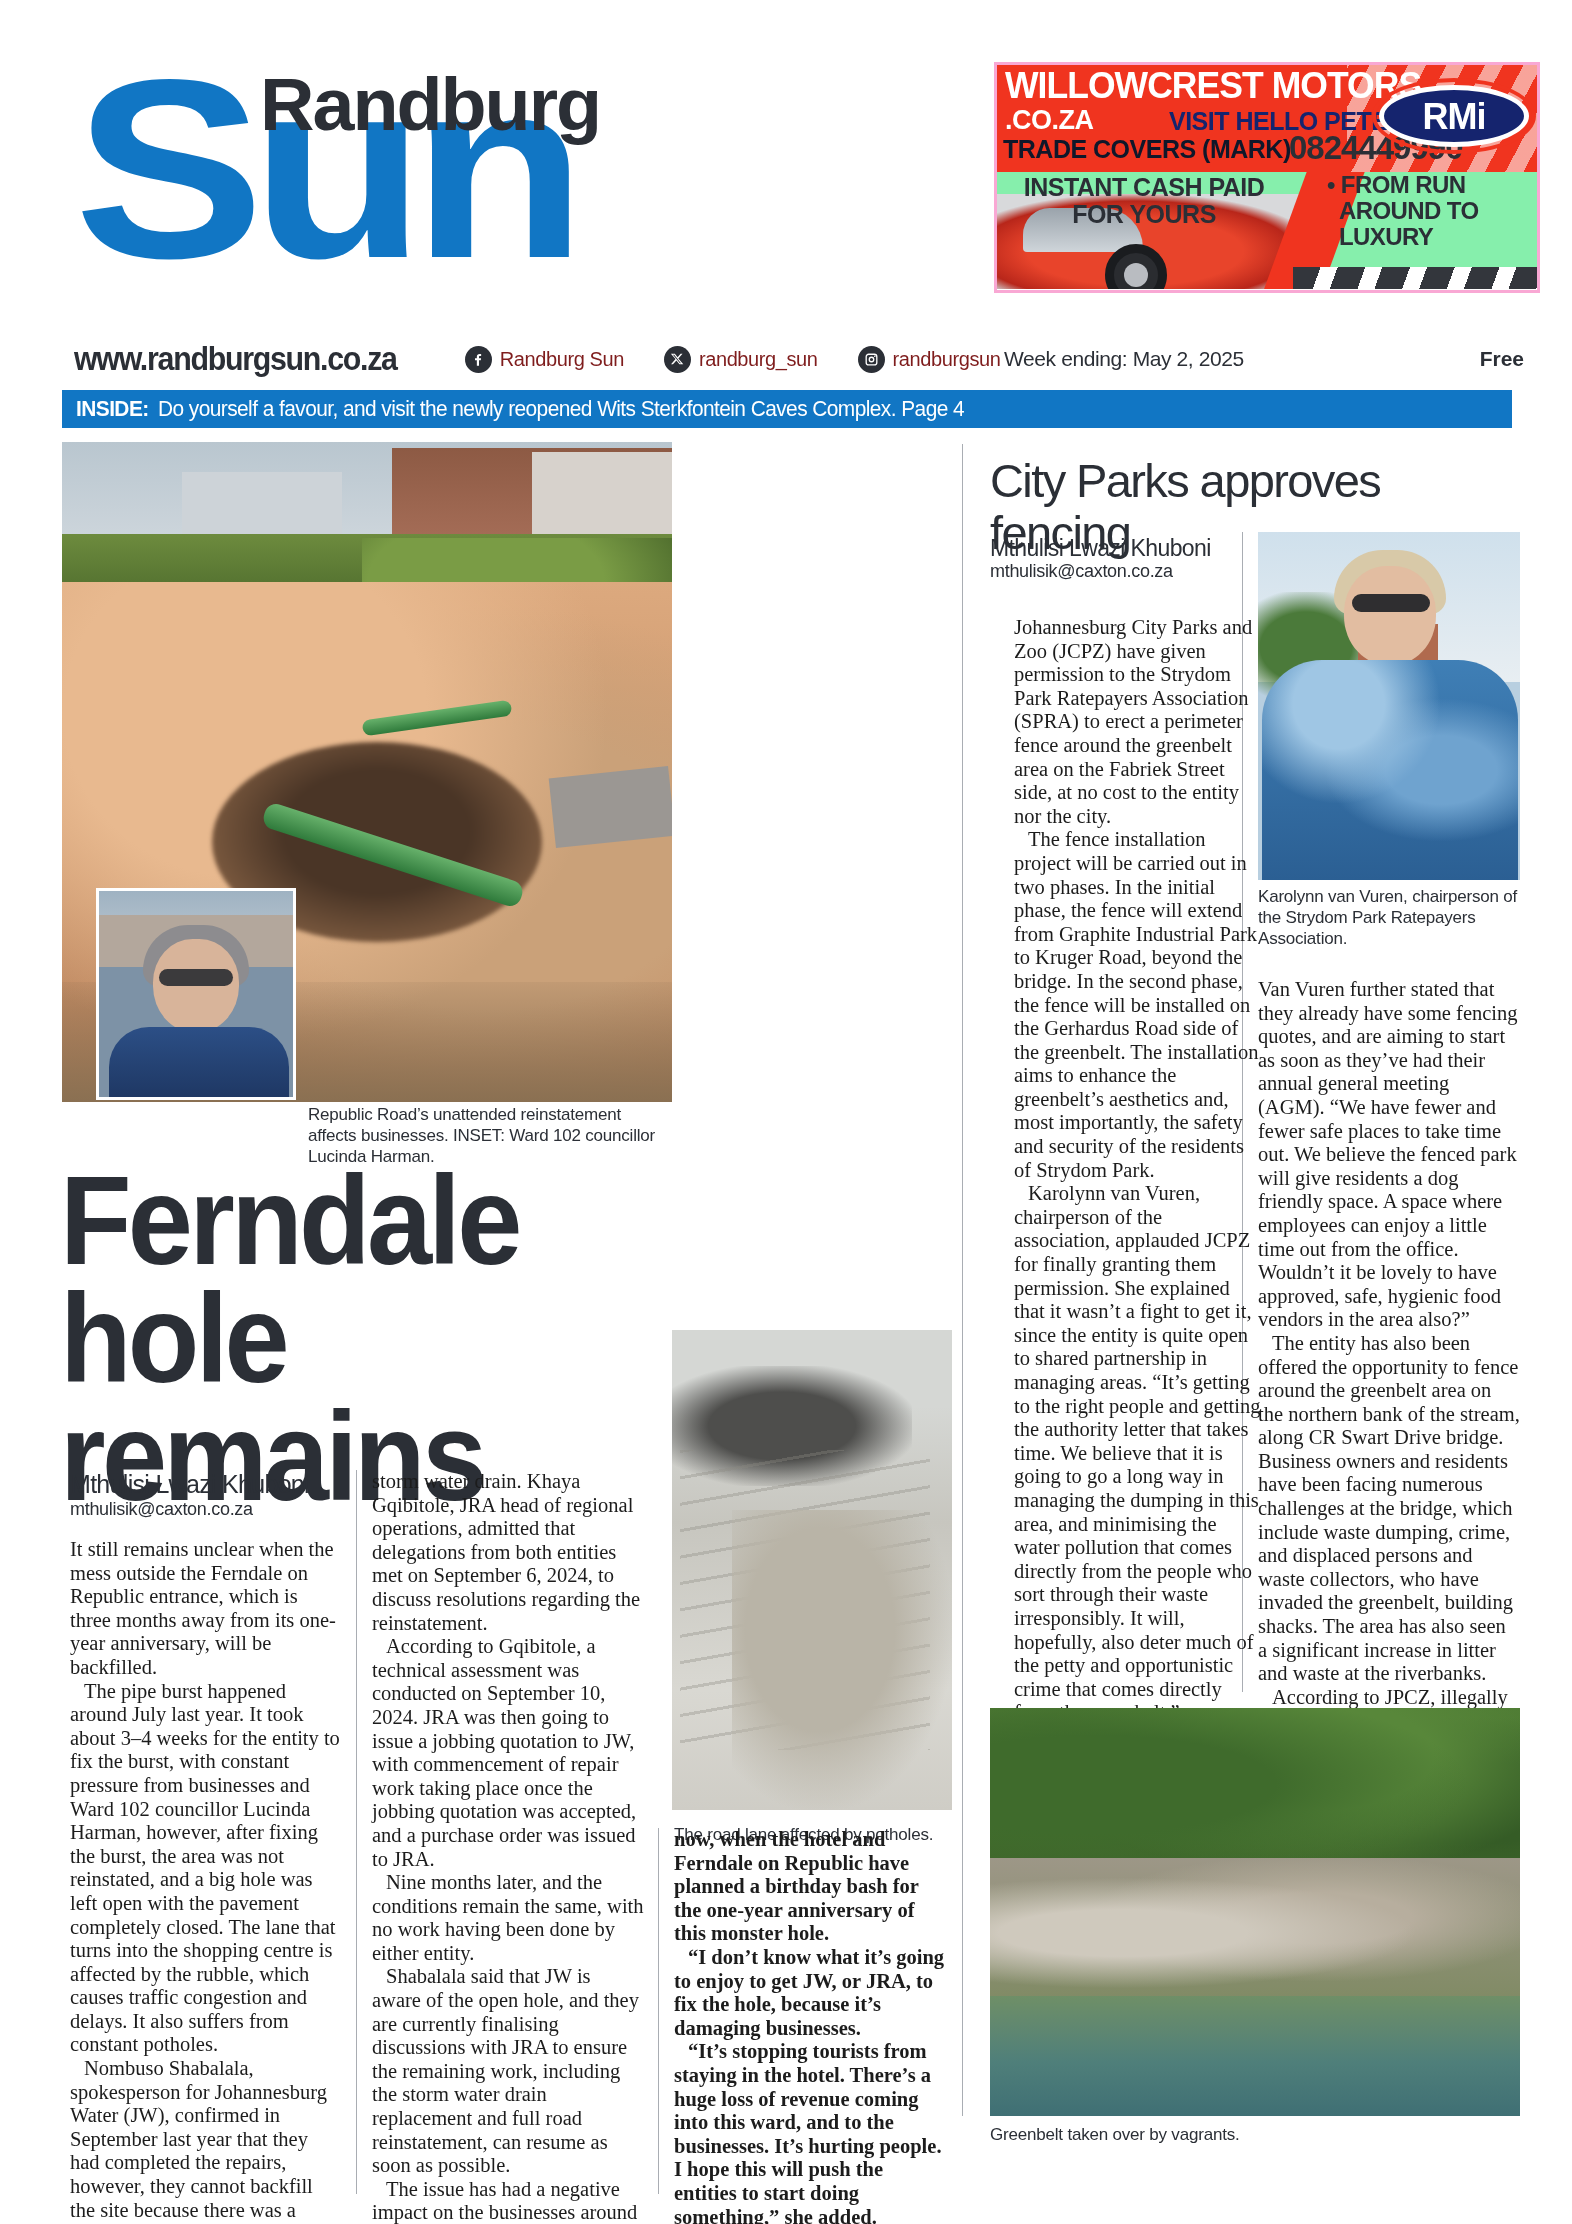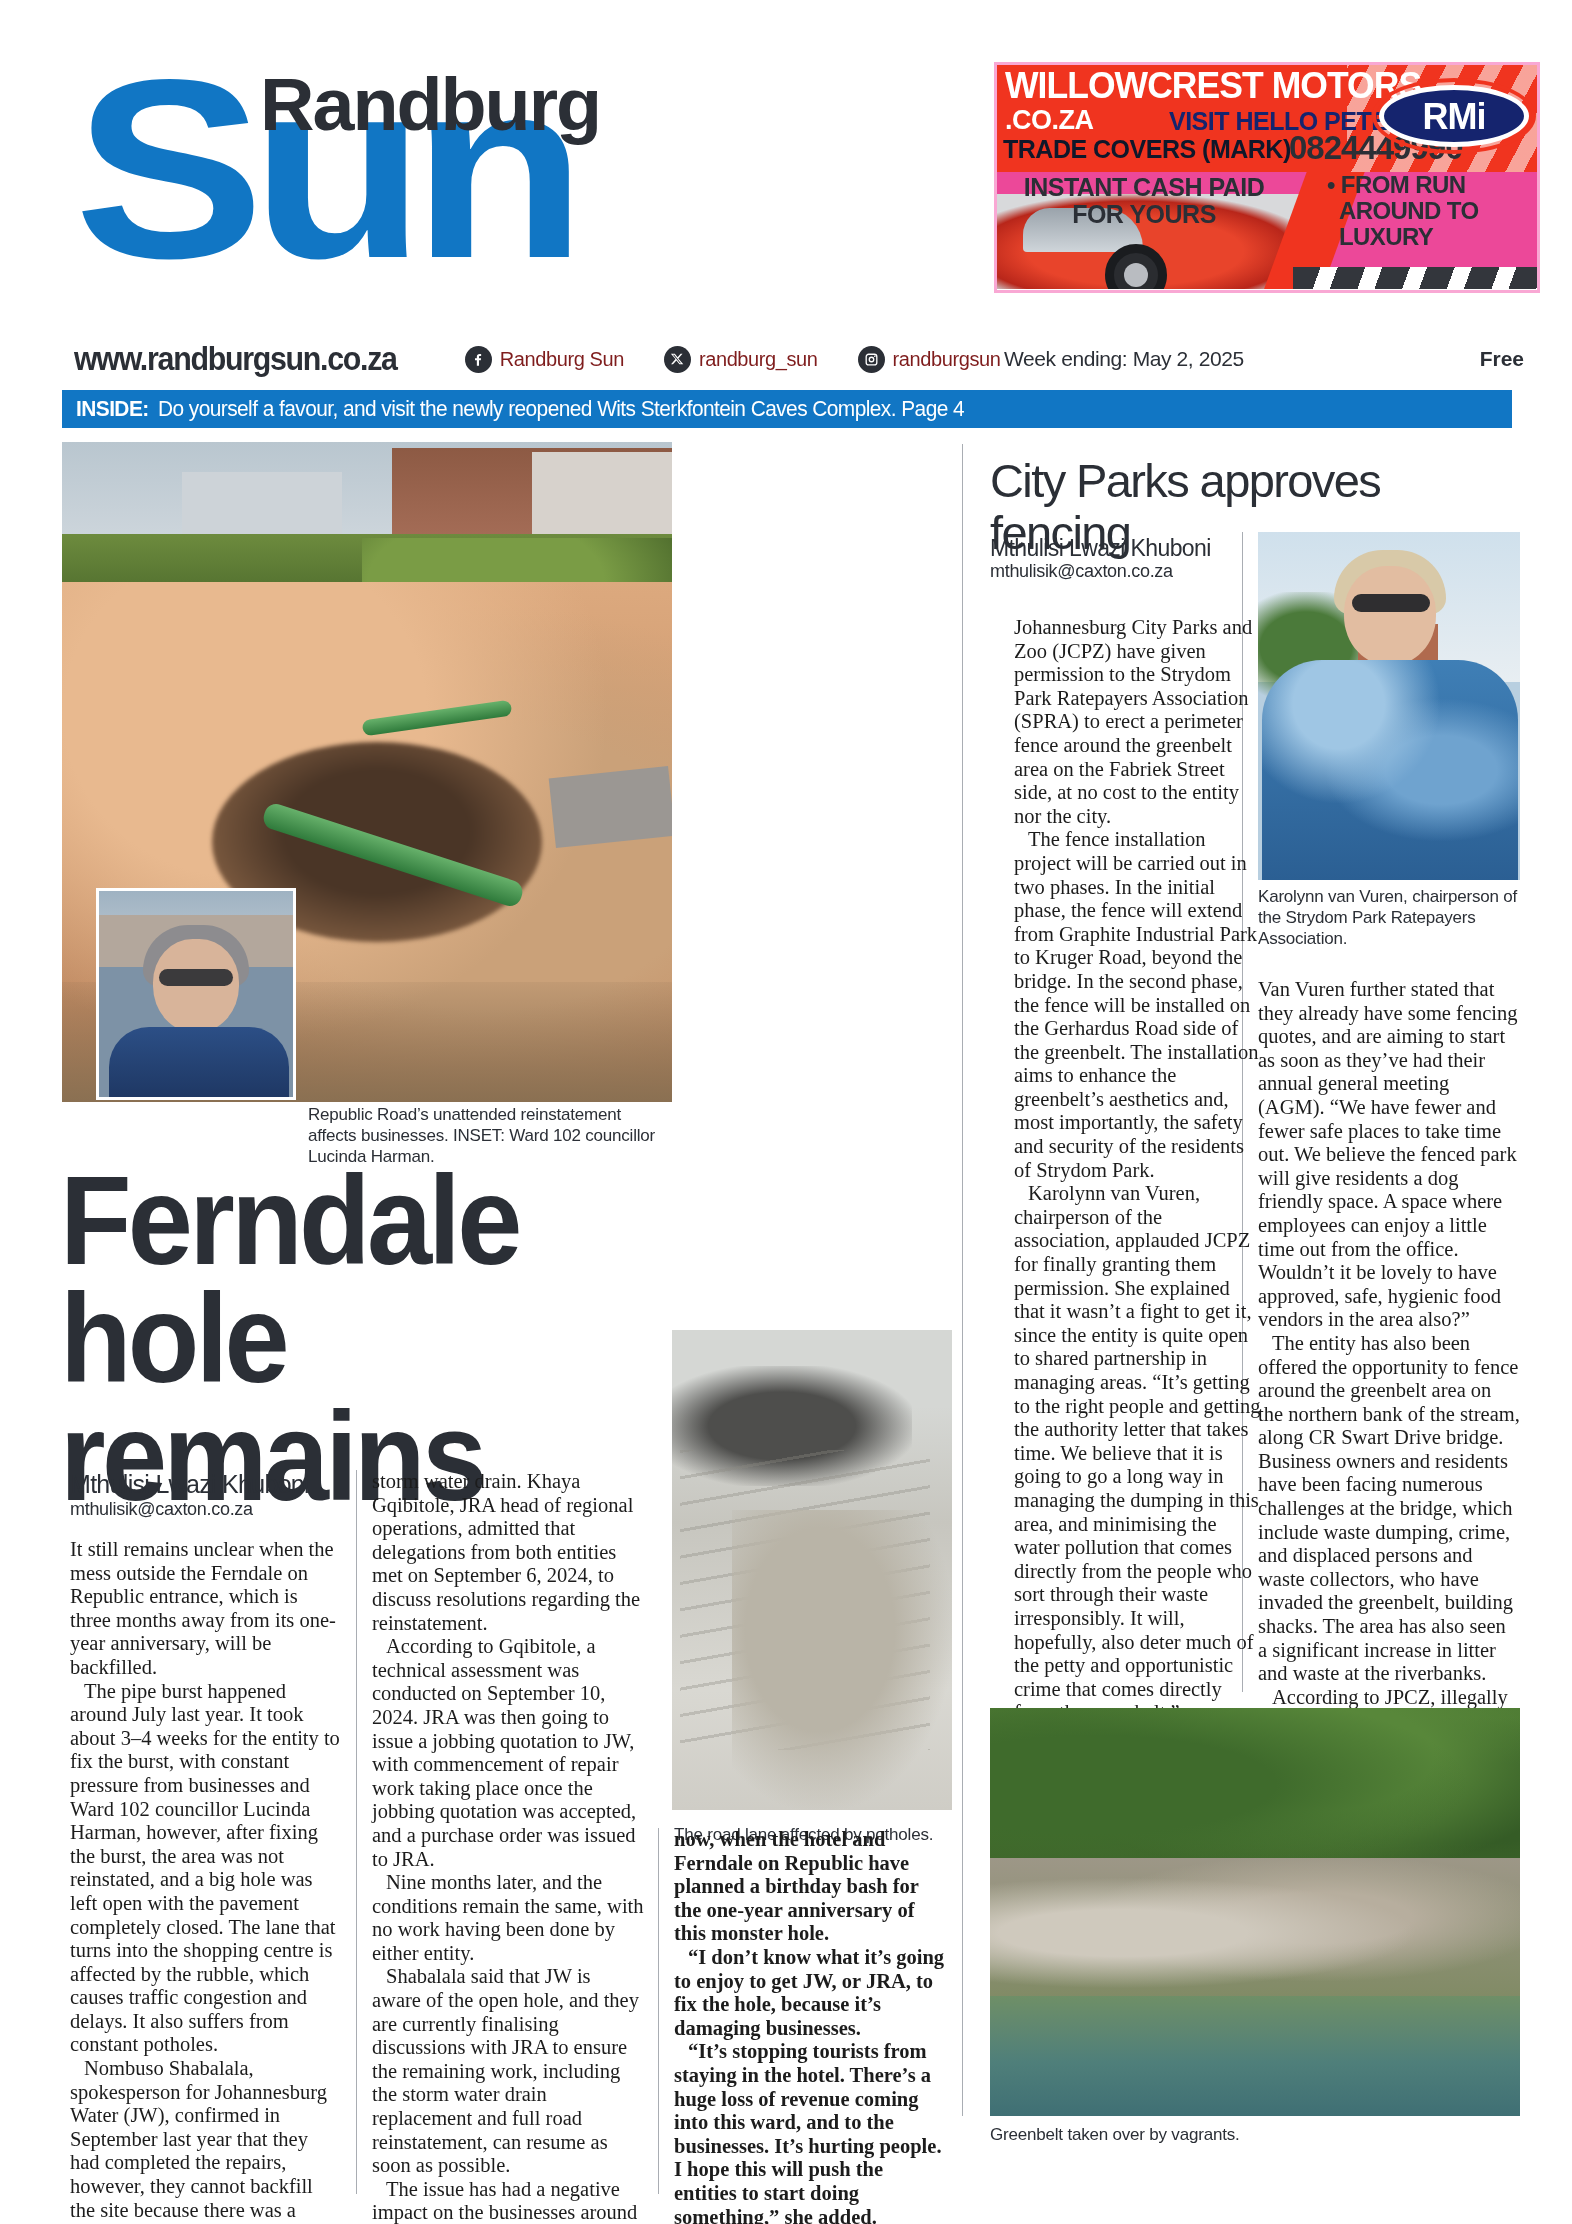--- a/index.html
+++ b/index.html
@@ -19,21 +19,21 @@
      repeating-linear-gradient(118deg,#ffffff 0 16px,#f0341f 16px 34px);opacity:.55;}
   .ad-name{position:absolute;left:8px;top:2px;font-weight:700;font-size:37px;line-height:37px;color:#fff;letter-spacing:-1px;transform:scaleX(.96);transform-origin:left top;white-space:nowrap;}
   .ad-coza{position:absolute;left:8px;top:42px;font-weight:700;font-size:27px;line-height:27px;color:#fff;letter-spacing:-.5px;}
   .ad-hp{position:absolute;left:172px;top:44px;font-weight:700;font-size:25px;line-height:25px;color:#15246e;letter-spacing:-.5px;}
   .ad-trade{position:absolute;left:6px;top:72px;font-weight:700;font-size:25px;line-height:25px;color:#0f172a;letter-spacing:-.5px;}
   .ad-phone{position:absolute;left:292px;top:66px;font-weight:700;font-size:33px;line-height:33px;color:#2b2f36;letter-spacing:-1px;}
   .rmi{position:absolute;right:8px;top:8px;width:150px;height:86px;}
   .rmi-ell{position:absolute;left:0;top:12px;width:150px;height:62px;border-radius:50%;background:#15246e;border:5px solid #fff;box-sizing:border-box;}
   .rmi-ell2{position:absolute;left:-7px;top:5px;width:164px;height:76px;border-radius:50%;border:4px solid #f0341f;box-sizing:border-box;}
   .rmi-txt{position:absolute;left:0;top:26px;width:150px;text-align:center;font-weight:700;font-size:36px;line-height:36px;color:#fff;letter-spacing:-1px;}
-  .ad-bottom{position:relative;height:117px;background:#ec4899;overflow:hidden;}
+  .ad-bottom{position:relative;height:117px;background:#86efac;overflow:hidden;}
   .ad-car{position:absolute;left:-10px;top:22px;width:330px;height:96px;
       background:radial-gradient(ellipse at 45% 60%, #e8442b 0 42%, #b8261a 62%, rgba(255,255,255,0) 72%),
                  linear-gradient(180deg,#d8d9db 0 30%, #cfd0d3 100%);}
   .ad-car:before{content:"";position:absolute;left:36px;top:14px;width:120px;height:44px;border-radius:40px 60px 6px 6px;background:linear-gradient(180deg,#9aa3ab,#cfd5da);}
   .ad-wheel{position:absolute;left:118px;top:50px;width:62px;height:62px;border-radius:50%;background:#2a2c30;border:9px solid #1a1c1f;box-sizing:border-box;}
   .ad-wheel:after{content:"";position:absolute;left:10px;top:10px;width:24px;height:24px;border-radius:50%;background:#b9bcc1;}
   .ad-slash{position:absolute;left:286px;top:-20px;width:58px;height:170px;background:#f0341f;transform:skewX(-20deg);}
   .ad-cash{position:absolute;left:8px;top:2px;width:278px;text-align:center;font-weight:700;font-size:25px;line-height:27px;color:#2b2f36;letter-spacing:-.5px;}
   .ad-bullets{position:absolute;left:330px;top:0px;width:208px;font-weight:700;font-size:24px;line-height:26px;color:#2b2f36;letter-spacing:-.6px;}
   .ad-bullets div{text-indent:-12px;padding-left:12px;}

